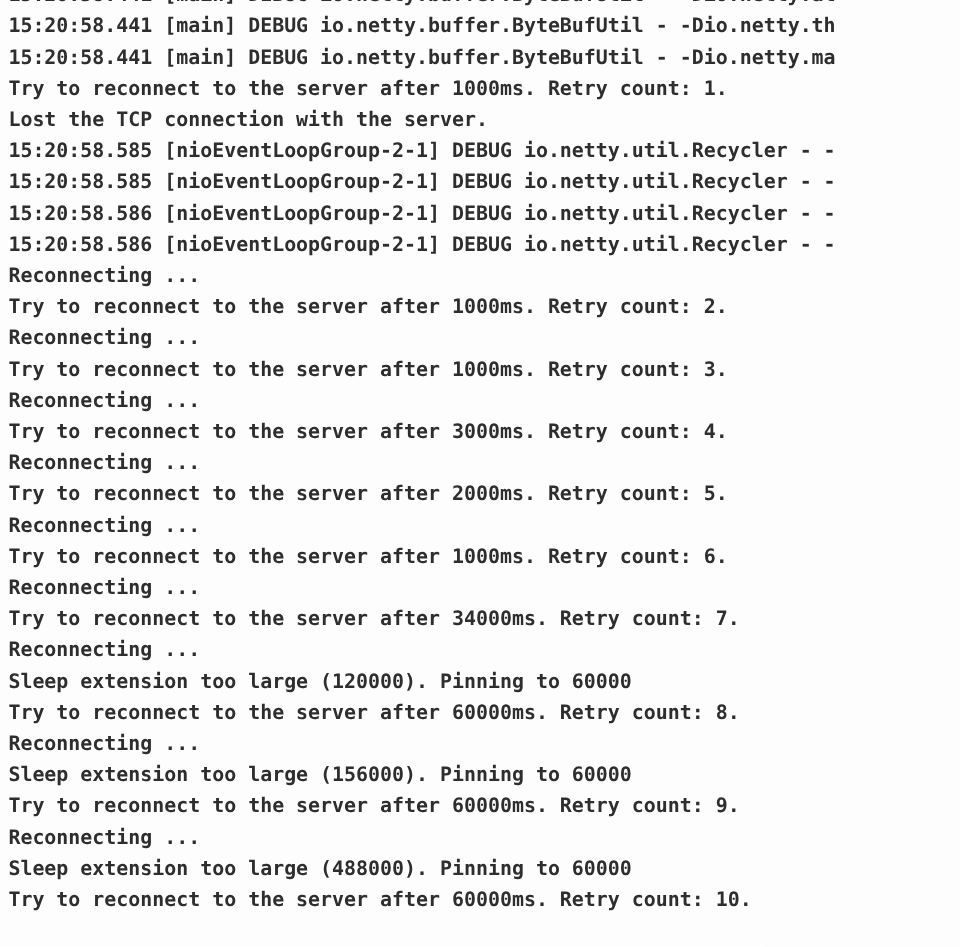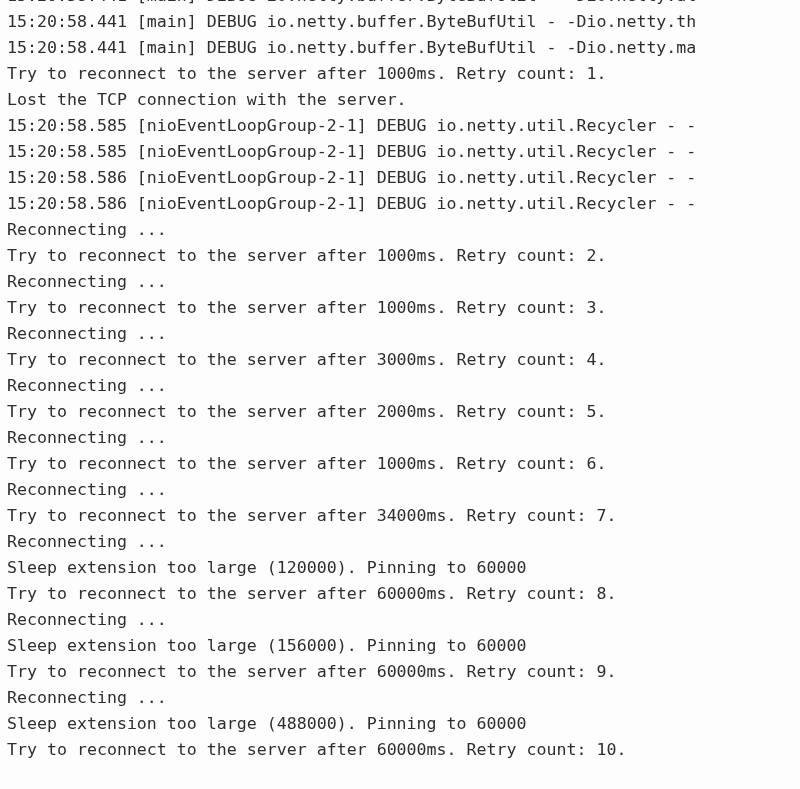--- a/index.html
+++ b/index.html
@@ -15,20 +15,21 @@
     font-family: "DejaVu Sans Mono", "Liberation Mono", monospace;
   }
   #console-output {
     position: relative;
     width: 800px;
     height: 789px;
     background: #fdfdfd;
     overflow: hidden;
     padding: 8px;
     box-sizing: border-box;
+    font-weight: bold;
   }
   
   #log-lines {
     position: absolute;
     left: 7px;
     top: -17px;
     width: 1400px;
   }
   .log-line {
     height: 26px;

